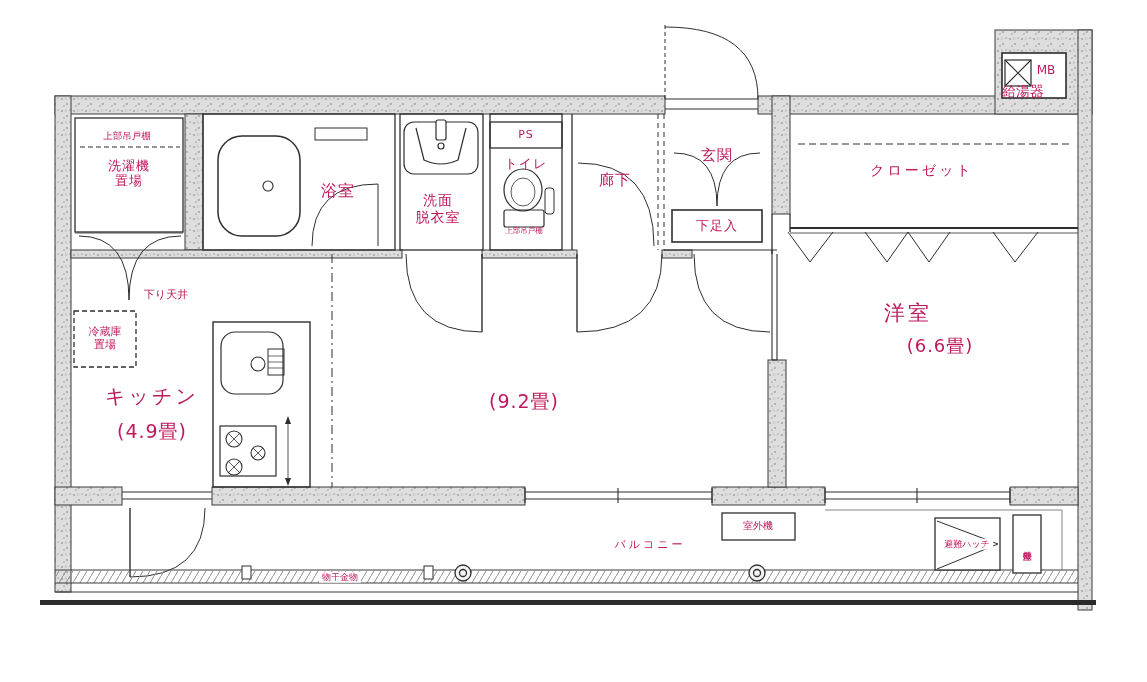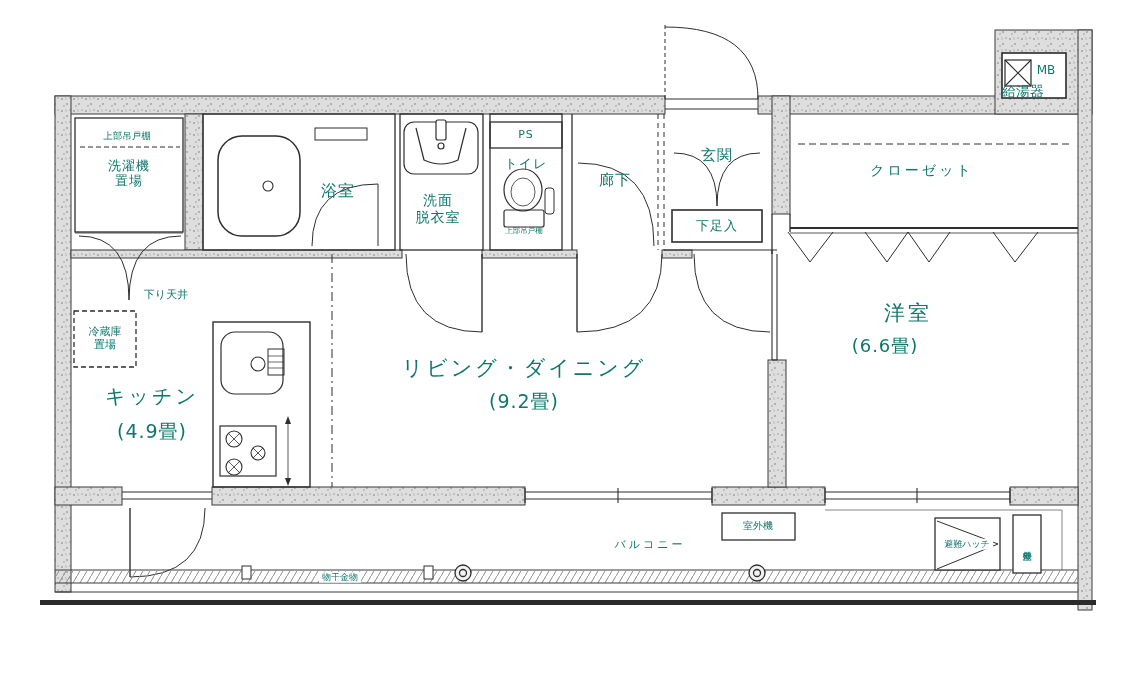--- a/index.html
+++ b/index.html
@@ -1,19 +1,19 @@
 <!DOCTYPE html>
 <html><head>
 <meta charset="utf-8">
 <style>
   html,body{margin:0;padding:0;background:#ffffff;}
   #stage{position:relative;width:1147px;height:682px;background:#ffffff;overflow:hidden;
          font-family:"DejaVu Sans","Liberation Sans",sans-serif;}
   #plan-svg{position:absolute;left:0;top:0;}
-  .lbl{position:absolute;transform:translate(-50%,-50%);color:#0f766e;white-space:nowrap;
+  .lbl{position:absolute;transform:translate(-50%,-50%);color:#be185d;white-space:nowrap;
        line-height:1.18;text-align:center;letter-spacing:1px;}
   .lbl.big{letter-spacing:3px;text-align:right;}
   .lbl.onrail{background:#ffffff;padding:0 3px;}
   .lbl.vert{writing-mode:vertical-rl;text-orientation:upright;letter-spacing:0;}
 </style>
 </head>
 <body>
 
 <div id="stage">
 
@@ -159,28 +159,27 @@
     <g fill="#ffffff" stroke="#2e2e2e" stroke-width="1.3">
       <rect x="935" y="518" width="65" height="52"></rect>
       <path d="M937 521 L998 544 M937 569 L998 544" fill="none" stroke-width="1"></path>
     </g>
     <rect x="1013" y="515" width="28" height="58" fill="#ffffff" stroke="#2e2e2e" stroke-width="1.3"></rect>
   </g>
 
   <rect x="672" y="210" width="90" height="32" fill="#ffffff" stroke="#2e2e2e" stroke-width="1.6"></rect>
 </svg>
 
-<div class="lbl big" style="left:524px;top:368px;font-size:21px">リビング・ダイニング</div>
 <div class="lbl" style="left:524px;top:401px;font-size:19px">(9.2畳)</div>
 
 <div class="lbl big" style="left:152px;top:397px;font-size:20px">キッチン</div>
 <div class="lbl" style="left:152px;top:431px;font-size:19px">(4.9畳)</div>
 
 <div class="lbl big" style="left:908px;top:313px;font-size:21px">洋室</div>
-<div class="lbl" style="left:885px;top:346px;font-size:18px">(6.6畳)</div>
+<div class="lbl" style="left:940px;top:346px;font-size:18px">(6.6畳)</div>
 
 <div class="lbl" style="left:338px;top:191px;font-size:16px">浴室</div>
 
 <div class="lbl" style="left:438px;top:209px;font-size:14px">
   <span>洗面</span><br>
   <span>脱衣室</span>
 </div>
 
 <div class="lbl" style="left:526px;top:164px;font-size:13px">トイレ</div>
 <div class="lbl" style="left:615px;top:181px;font-size:15px">廊下</div>

